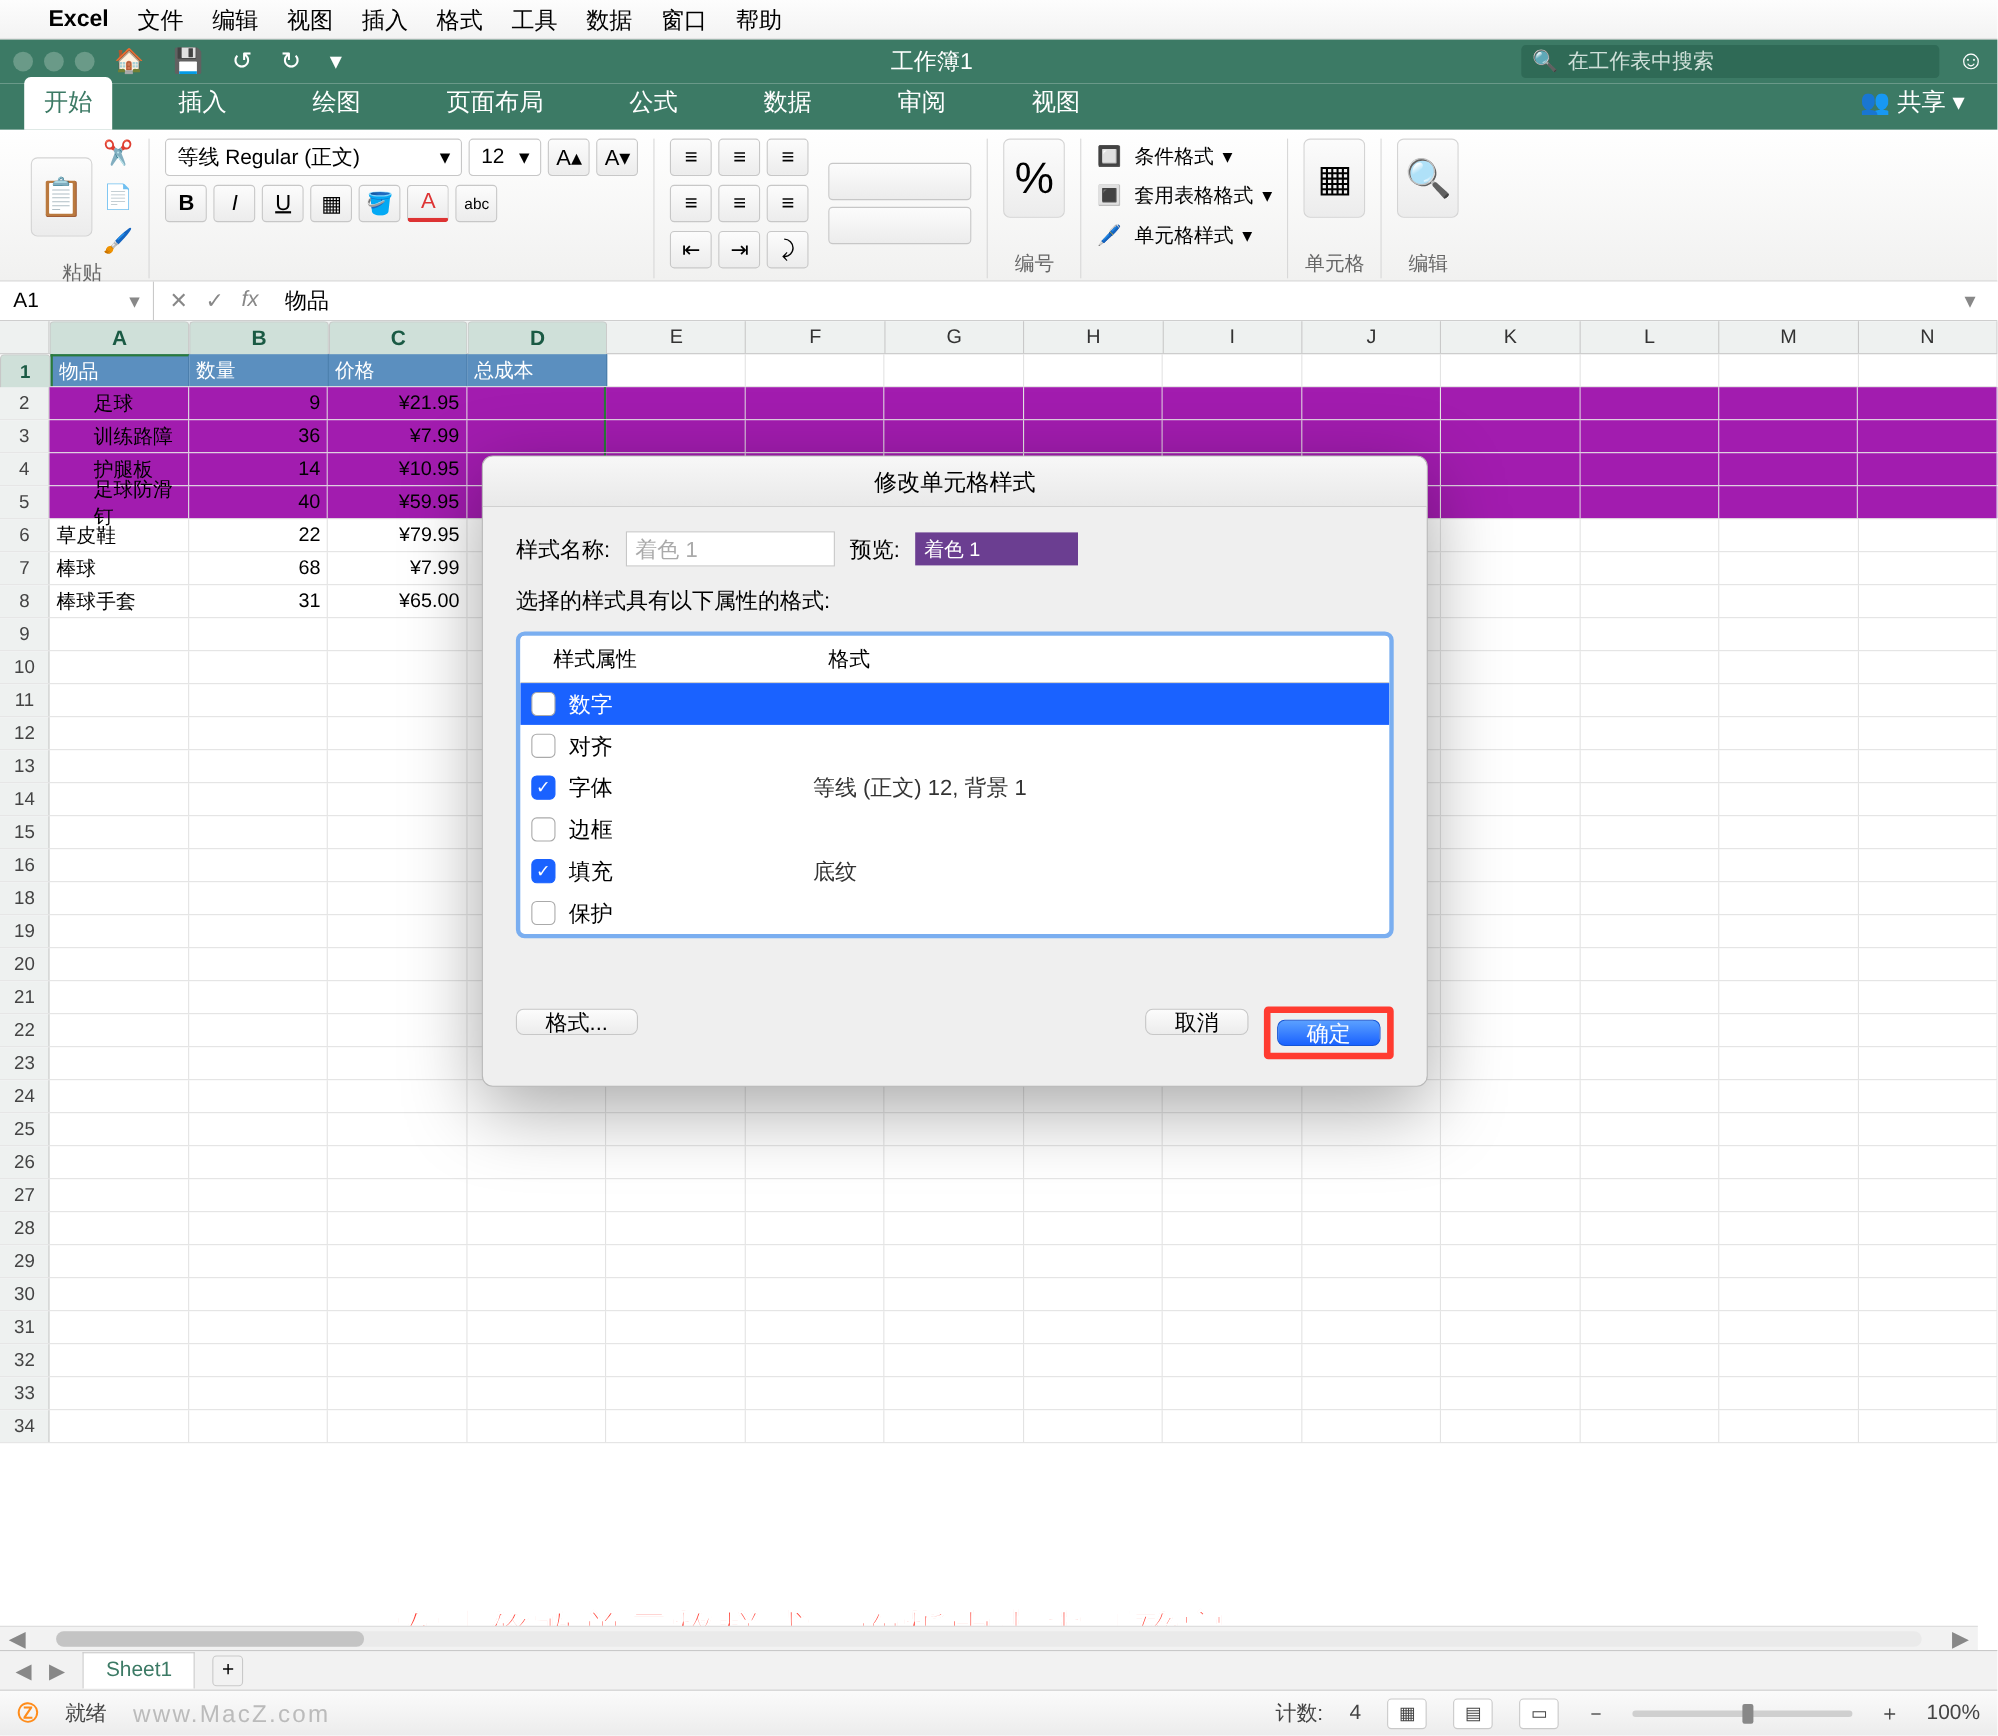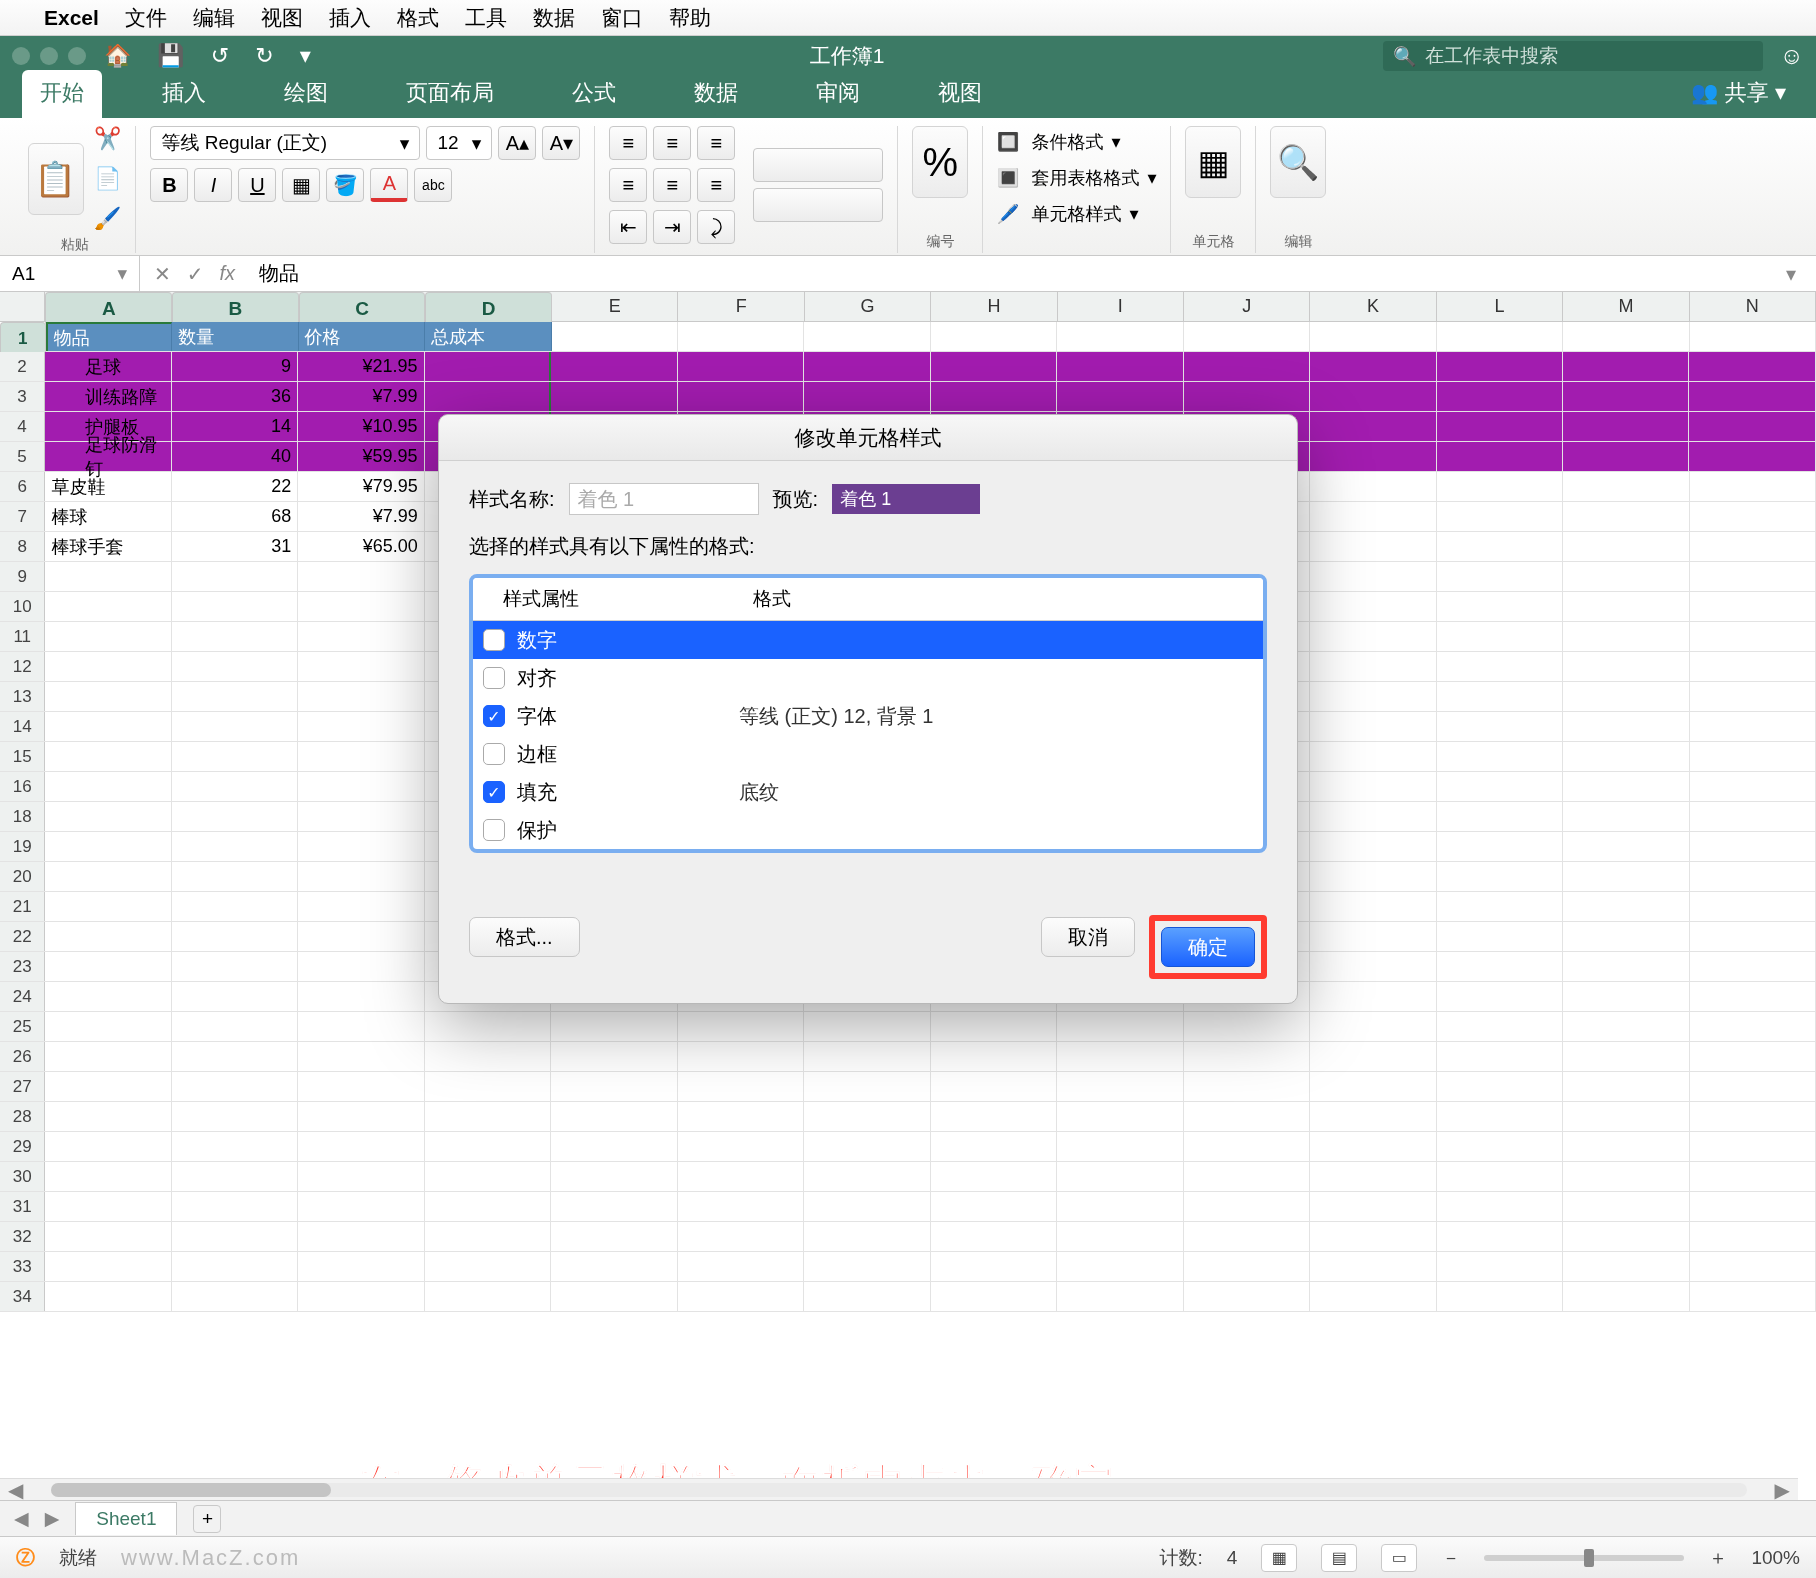--- a/index.html
+++ b/index.html
@@ -23,21 +23,21 @@
 .ribbon-tabs { height: 42px; background: #3c7a65; display: flex; align-items: flex-end; padding-left: 22px; gap: 42px; color: #fff; font-size: 22px; }
 .ribbon-tabs .tab { padding: 8px 18px 10px; cursor: pointer; }
 .ribbon-tabs .tab.active { background: #fff; color: #3c7a65; border-radius: 6px 6px 0 0; margin-top: 23px; }
 .ribbon-tabs .share { margin-left: auto; margin-right: 30px; padding-bottom: 10px; }
 
 
 .ribbon { height: 138px; background: linear-gradient(#ffffff,#f1f1f0); border-bottom: 1px solid #c9c9c9; display: flex; padding: 8px 14px 2px; gap: 0; }
 .rgroup { display: flex; flex-direction: column; align-items: center; padding: 0 14px; border-right: 1px solid #d8d8d8; justify-content: space-between; }
 .rgroup:last-child { border-right: none; }
 .rgroup .body { display: flex; align-items: center; gap: 10px; }
-.rgroup .glabel { font-size: 14px; color: #666; padding: 4px 0 2px; }
+.rgroup .glabel { font-size: 18px; color: #666; padding: 4px 0 2px; }
 .bigbtn { width: 56px; height: 72px; background: linear-gradient(#fcfcfc,#ececec); border: 1px solid #d4d4d4; border-radius: 6px; display: flex; align-items: center; justify-content: center; font-size: 34px; }
 .clipcol { display: flex; flex-direction: column; gap: 14px; font-size: 22px; color: #555; }
 .fontbox { display: flex; flex-direction: column; gap: 8px; }
 .frow { display: flex; gap: 6px; align-items: center; }
 .sel { height: 34px; border: 1px solid #c7c7c7; background: #fff; border-radius: 4px; display: flex; align-items: center; padding: 0 10px; font-size: 19px; gap: 8px; }
 .fontname { width: 270px; }
 .fontsize { width: 66px; }
 .sbtn { width: 38px; height: 34px; border: 1px solid #c7c7c7; background: linear-gradient(#fcfcfc,#ececec); border-radius: 4px; display: flex; align-items: center; justify-content: center; font-size: 20px; }
 .sidebtns { display: flex; flex-direction: column; gap: 6px; margin-left: 8px; }
 .widebtn { width: 130px; height: 34px; border: 1px solid #c7c7c7; background: linear-gradient(#fcfcfc,#ececec); border-radius: 4px; }
@@ -88,21 +88,21 @@
 .ah1 { width: 250px; }
 .ah2 { flex: 1; }
 .arow { display: flex; align-items: center; height: 38px; font-size: 20px; padding: 0 10px; gap: 12px; }
 .arow.selected { background: #1a62ff; color: #fff; }
 .chk { width: 22px; height: 22px; border: 1.5px solid #aaa; border-radius: 5px; display: inline-flex; align-items: center; justify-content: center; background: #fff; }
 .chk.on { background: #1a62ff; border-color: #1a62ff; color: #fff; font-size: 16px; }
 .arow .al { width: 210px; }
 .arow .af { flex: 1; color: inherit; }
 .arow:not(.selected) .af { color: #333; }
 .dlg-buttons { display: flex; align-items: center; padding: 20px 30px 24px; gap: 14px; }
-.dbtn { height: 40px; padding: 0 26px; border: 1px solid #c7c7c7; background: linear-gradient(#fcfcfc,#ececec); border-radius: 7px; font-size: 20px; display: flex; align-items: center; }
+.dbtn { height: 24px; padding: 0 26px; border: 1px solid #c7c7c7; background: linear-gradient(#fcfcfc,#ececec); border-radius: 7px; font-size: 20px; display: flex; align-items: center; }
 .dbtn.primary { background: linear-gradient(#5aa0ff,#1a62ff); color: #fff; border-color: #1555d6; }
 .ok-hl { border: 6px solid #ff3b30; padding: 6px; border-radius: 4px; margin-top: 20px; }
 
 
 .annotation { position: absolute; left: 360px; top: 1456px; font-size: 40px; font-weight: 700; color: #ff3b30; -webkit-text-stroke: 1px #fff; text-shadow: 0 0 6px #fff, 0 0 6px #fff; letter-spacing: 2px; }
 
 
 .sheettabs { position: absolute; bottom: 42px; left: 0; right: 0; height: 36px; background: #f2f2f2; border-top: 1px solid #c9c9c9; display: flex; align-items: center; padding: 0 14px; gap: 16px; font-size: 19px; }
 .sheettabs .nav { color: #888; }
 .sheettabs .stab { background: #fff; border: 1px solid #c9c9c9; border-bottom: none; padding: 5px 20px; color: #3c7a65; }

